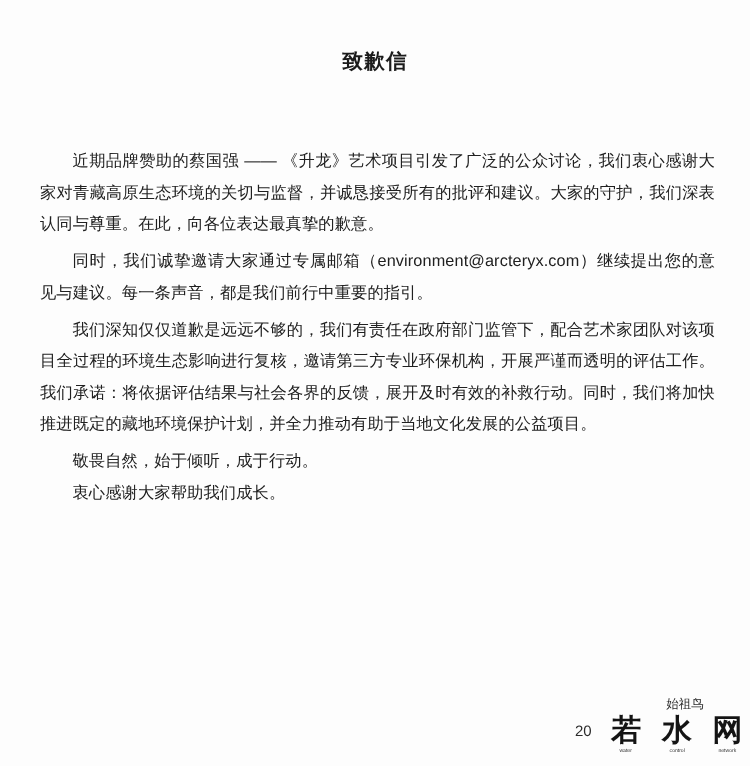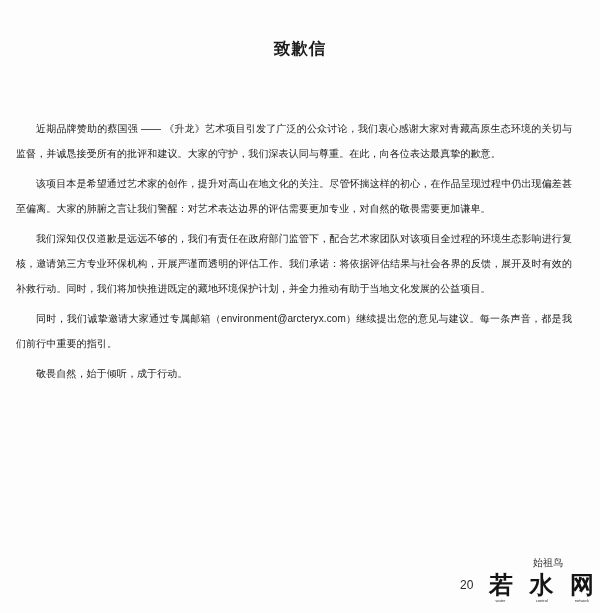--- a/index.html
+++ b/index.html
@@ -16,22 +16,22 @@
   }
   .doc-title {
     margin-top: 38px;
     text-align: center;
     font-size: 16.5px;
     font-weight: bold;
     letter-spacing: 1px;
     color: #1b1b1b;
   }
   .body-text {
-    margin: 56px 28px 0 16px;
-    font-size: 10px;
+    margin: 56px 28px 0 32px;
+    font-size: 13px;
     line-height: 25px;
     letter-spacing: 0.1px;
     text-align: justify;
   }
   .body-text p {
     text-indent: 2em;
     margin-bottom: 5px;
   }
   .closing p {
     margin-bottom: 0;
@@ -85,26 +85,26 @@
 </style>
 </head>
 <body>
 
 <div class="page">
 
   <div class="doc-title">致歉信</div>
 
   <div class="body-text">
     <p>近期品牌赞助的蔡国强 —— 《升龙》艺术项目引发了广泛的公众讨论，我们衷心感谢大家对青藏高原生态环境的关切与监督，并诚恳接受所有的批评和建议。大家的守护，我们深表认同与尊重。在此，向各位表达最真挚的歉意。</p>
-    <p>该项目本是希望通过艺术家的创作，提升对高山在地文化的关注。尽管怀揣这样的初心，在作品呈现过程中仍出现偏差甚至偏离。大家的肺腑之言让我们警醒：对艺术表达边界的评估需要更加专业，对自然的敬畏需要更加谦卑。</p>
+    <p>同时，我们诚挚邀请大家通过专属邮箱（environment@arcteryx.com）继续提出您的意见与建议。每一条声音，都是我们前行中重要的指引。</p>
     <p>我们深知仅仅道歉是远远不够的，我们有责任在政府部门监管下，配合艺术家团队对该项目全过程的环境生态影响进行复核，邀请第三方专业环保机构，开展严谨而透明的评估工作。我们承诺：将依据评估结果与社会各界的反馈，展开及时有效的补救行动。同时，我们将加快推进既定的藏地环境保护计划，并全力推动有助于当地文化发展的公益项目。</p>
-    <p>同时，我们诚挚邀请大家通过专属邮箱（environment@arcteryx.com）继续提出您的意见与建议。每一条声音，都是我们前行中重要的指引。</p>
 
     <div class="closing">
       <p>敬畏自然，始于倾听，成于行动。</p>
+      <p>衷心感谢大家帮助我们成长。</p>
     </div>
   </div>
 
   <div class="signature">始祖鸟</div>
 
   <div class="date-partial">20</div>
 
   <div class="watermark">
     <div class="wm-col">
       <span class="wm-char">若</span>

